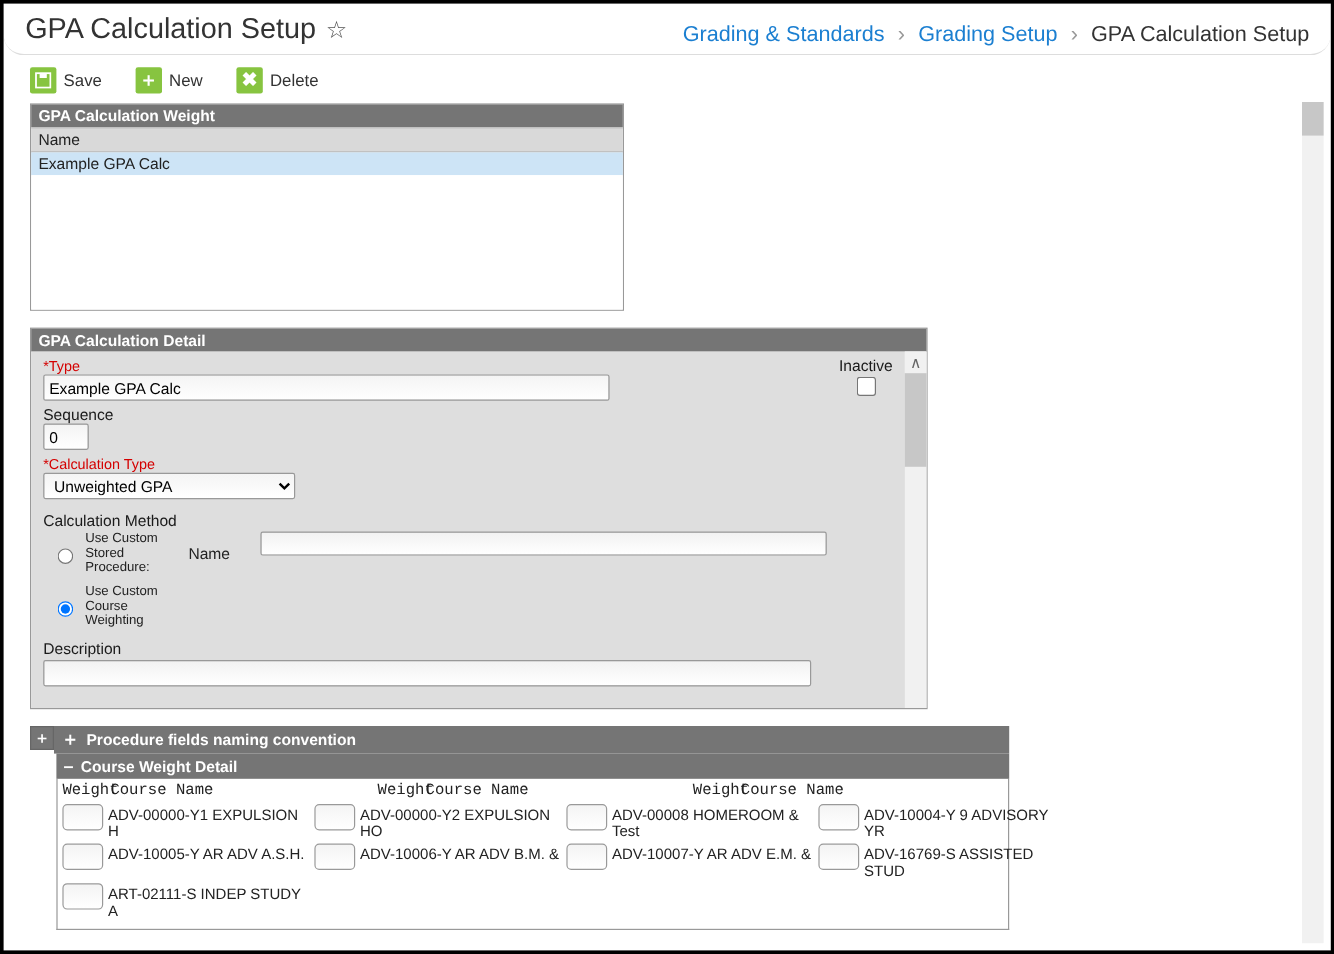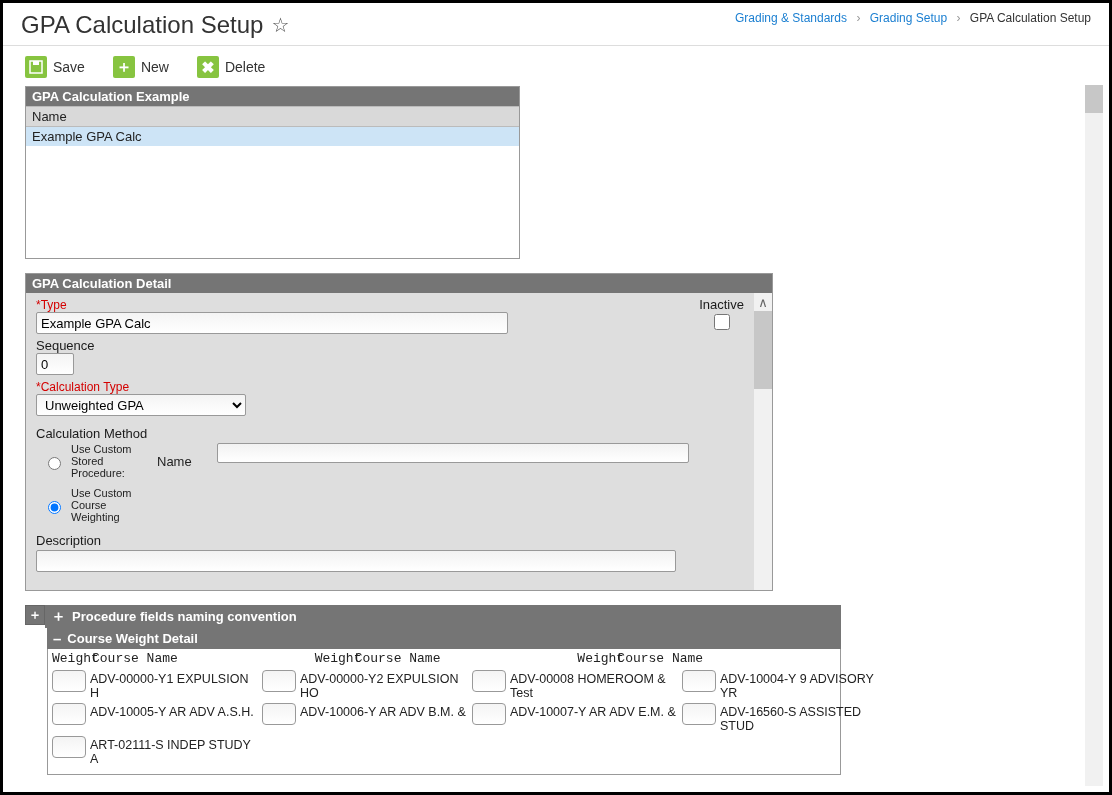--- a/index.html
+++ b/index.html
@@ -9,34 +9,35 @@
     background: #fff;
     border: 3px solid #000;
     width: 1112px;
     height: 795px;
     position: relative;
     overflow: hidden;
   }
   .header {
     display: flex;
     justify-content: space-between;
-    align-items: flex-start;
+    align-items: flex-end;
     padding: 8px 18px 6px 18px;
     border-bottom: 1px solid #ddd;
+    border-radius: 17px;
   }
   .page-title {
     font-size: 24px;
     font-weight: 400;
     color: #333;
     display: flex;
     align-items: center;
     gap: 8px;
   }
   .star-icon { font-size: 20px; color: #555; cursor: pointer; }
-  .breadcrumbs { font-size: 12px; }
+  .breadcrumbs { font-size: 18px; }
   .breadcrumbs a { color: #1b7fd1; text-decoration: none; cursor: pointer; }
   .breadcrumbs .sep { color: #999; margin: 0 6px; }
   .breadcrumbs .current { color: #333; }
   .toolbar {
     display: flex;
     gap: 28px;
     padding: 10px 22px 8px 22px;
     align-items: center;
   }
   .tool-btn {
@@ -194,21 +195,21 @@
   </div>
   <div class="tool-btn">
     <span class="icn">✖</span>
     <span>Delete</span>
   </div>
 </div>
 
 <div class="content-wrap">
 
   <div class="panel panel-editor">
-    <div class="panel-title">GPA Calculation Example</div>
+    <div class="panel-title">GPA Calculation Weight</div>
     <div class="col-header">Name</div>
     <div class="row-selected">Example GPA Calc</div>
     <div class="editor-body"></div>
   </div>
 
   <div class="panel panel-detail">
     <div class="panel-title">GPA Calculation Detail</div>
     <div class="detail-body">
       <div class="inactive-wrap">
         <span class="lbl">Inactive</span>
@@ -296,21 +297,21 @@
           <div class="pair-row">
             <input class="wbox" style="">
             <div class="ctext">ADV-10006-Y AR ADV B.M. &amp;</div>
           </div>
           <div class="pair-row">
             <input class="wbox" style="">
             <div class="ctext">ADV-10007-Y AR ADV E.M. &amp;</div>
           </div>
           <div class="pair-row">
             <input class="wbox" style="">
-            <div class="ctext">ADV-16560-S ASSISTED STUD</div>
+            <div class="ctext">ADV-16769-S ASSISTED STUD</div>
           </div>
           <div class="pair-row">
             <input class="wbox" style="">
             <div class="ctext">ART-02111-S INDEP STUDY A</div>
           </div>
         </div>
     </div>
   </div>
 
 </div>

